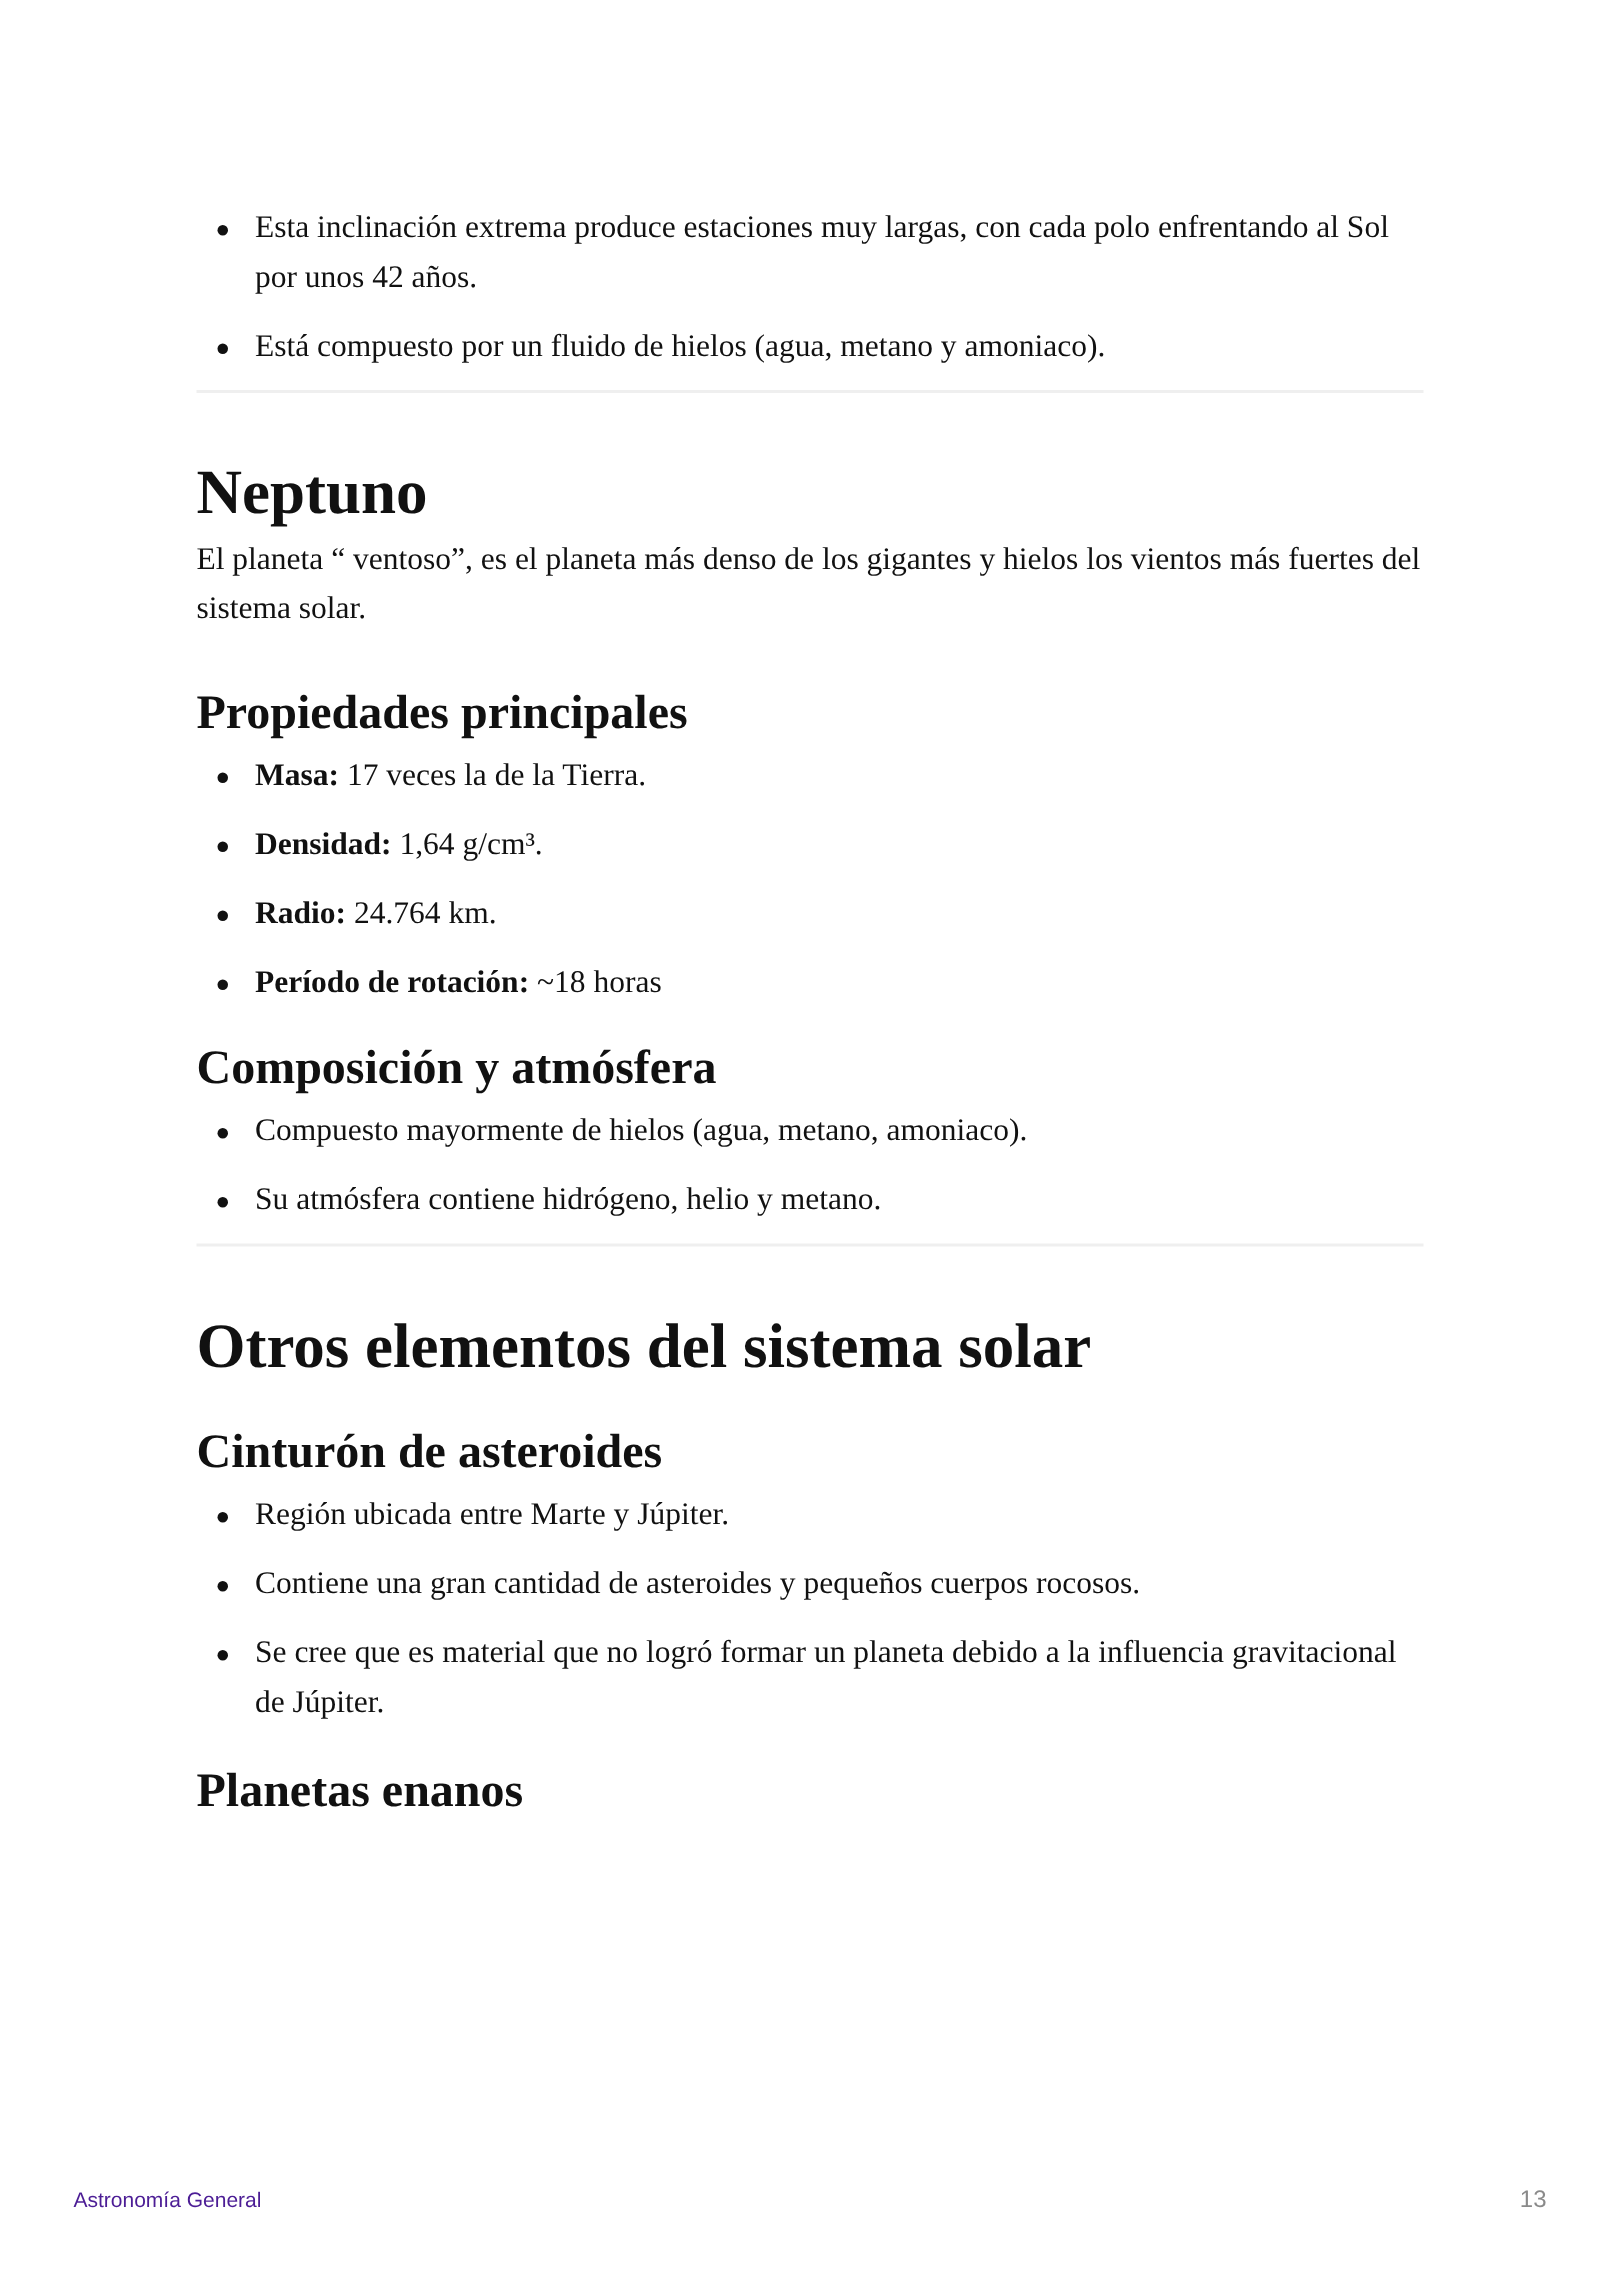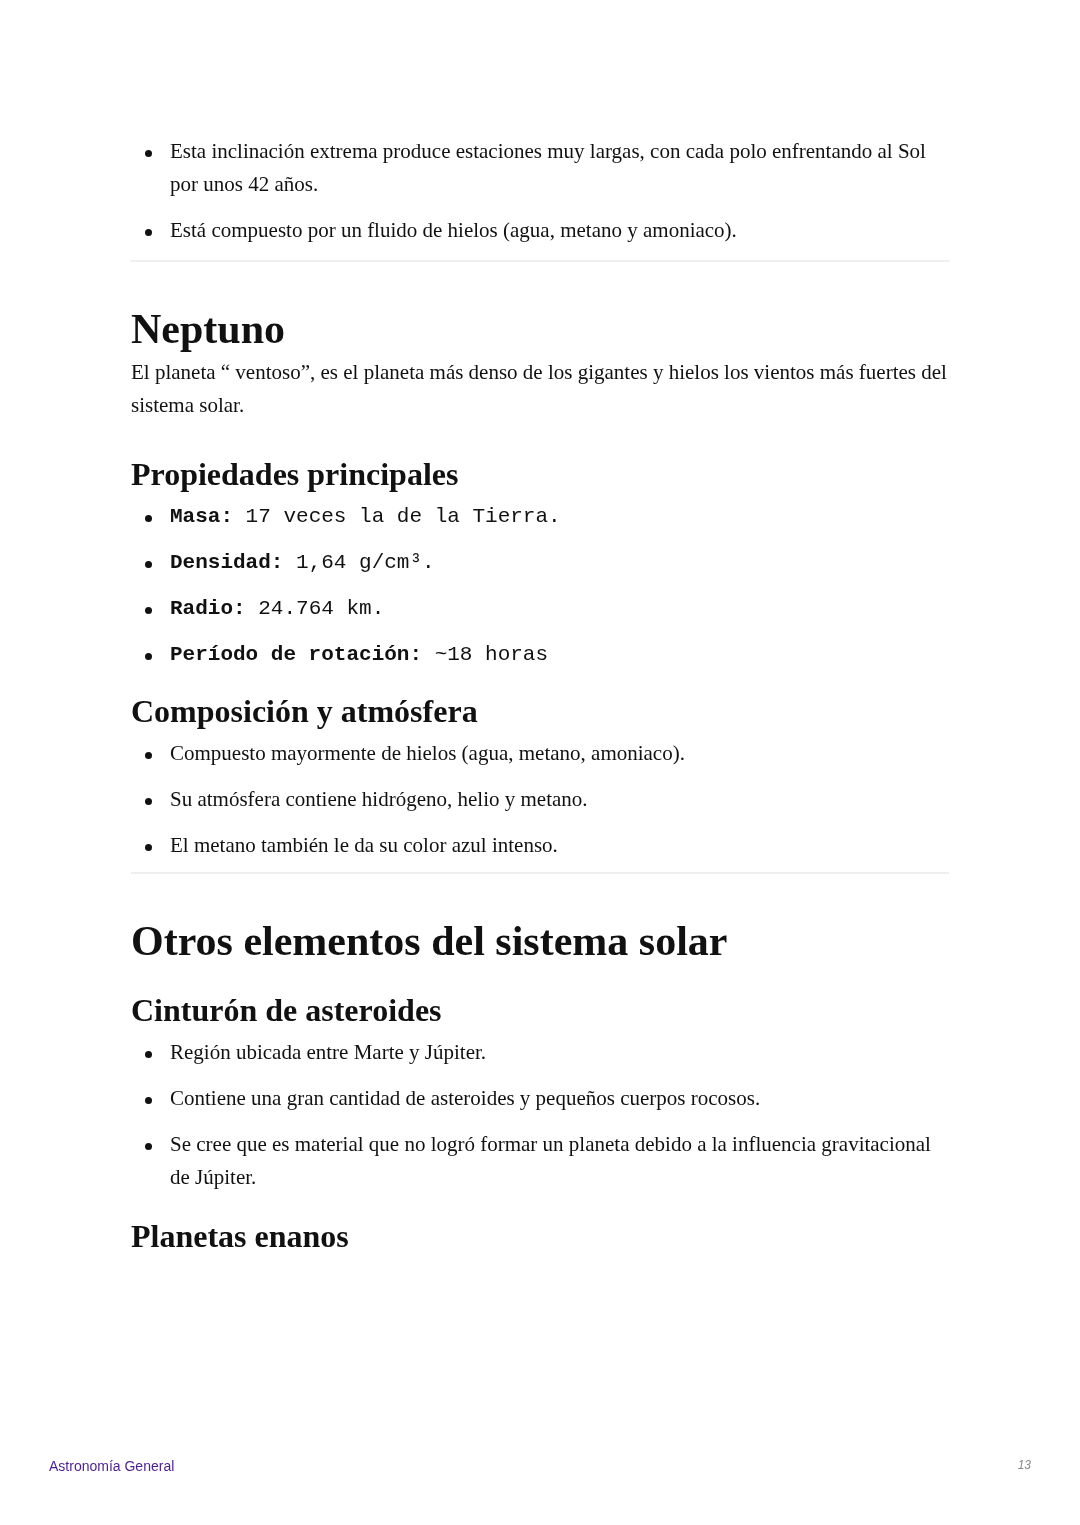--- a/index.html
+++ b/index.html
@@ -72,53 +72,51 @@
       top: 1458px;
       font-family: "Liberation Sans", sans-serif;
       font-size: 14px;
       color: #4c1d95;
     }
     .footer-right {
       position: absolute;
       right: 49px;
       top: 1458px;
       font-family: "Liberation Sans", sans-serif;
-      font-size: 12px;
+      font-size: 16px;
       color: #8a8a8a;
-      font-style: italic;
     }
   </style>
 </head>
 <body>
 
 <div class="content">
 
   <ul class="bullets">
     <li>Esta inclinación extrema produce estaciones muy largas, con cada polo enfrentando al Sol por unos 42 años.</li>
     <li>Está compuesto por un fluido de hielos (agua, metano y amoniaco).</li>
   </ul>
 
   <hr class="rule">
 
   <h1 class="h1" style="margin-top:42px;">Neptuno</h1>
   <p class="para" style="margin-top:2px;">El planeta “ ventoso”, es el planeta más denso de los gigantes y hielos los vientos más fuertes del sistema solar.</p>
 
   <h2 class="h2" style="margin-top:32px;">Propiedades principales</h2>
-  <ul class="bullets" style="margin-top:6px;font-family:Liberation Mono, monospace;">
+  <ul class="bullets" style="margin-top:6px;">
     <li><b>Masa:</b><span> 17 veces la de la Tierra.</span></li>
     <li><b>Densidad:</b><span> 1,64 g/cm³.</span></li>
     <li><b>Radio:</b><span> 24.764 km.</span></li>
     <li><b>Período de rotación:</b><span> ~18 horas</span></li>
   </ul>
 
   <h2 class="h2" style="margin-top:20px;">Composición y atmósfera</h2>
   <ul class="bullets" style="margin-top:6px;">
     <li>Compuesto mayormente de hielos (agua, metano, amoniaco).</li>
     <li>Su atmósfera contiene hidrógeno, helio y metano.</li>
-    <li style="margin-bottom:10px;">El metano también le da su color azul intenso.</li>
   </ul>
 
   <hr class="rule">
 
   <h1 class="h1" style="margin-top:42px;">Otros elementos del sistema solar</h1>
 
   <h2 class="h2" style="margin-top:24px;">Cinturón de asteroides</h2>
   <ul class="bullets" style="margin-top:6px;">
     <li>Región ubicada entre Marte y Júpiter.</li>
     <li>Contiene una gran cantidad de asteroides y pequeños cuerpos rocosos.</li>

